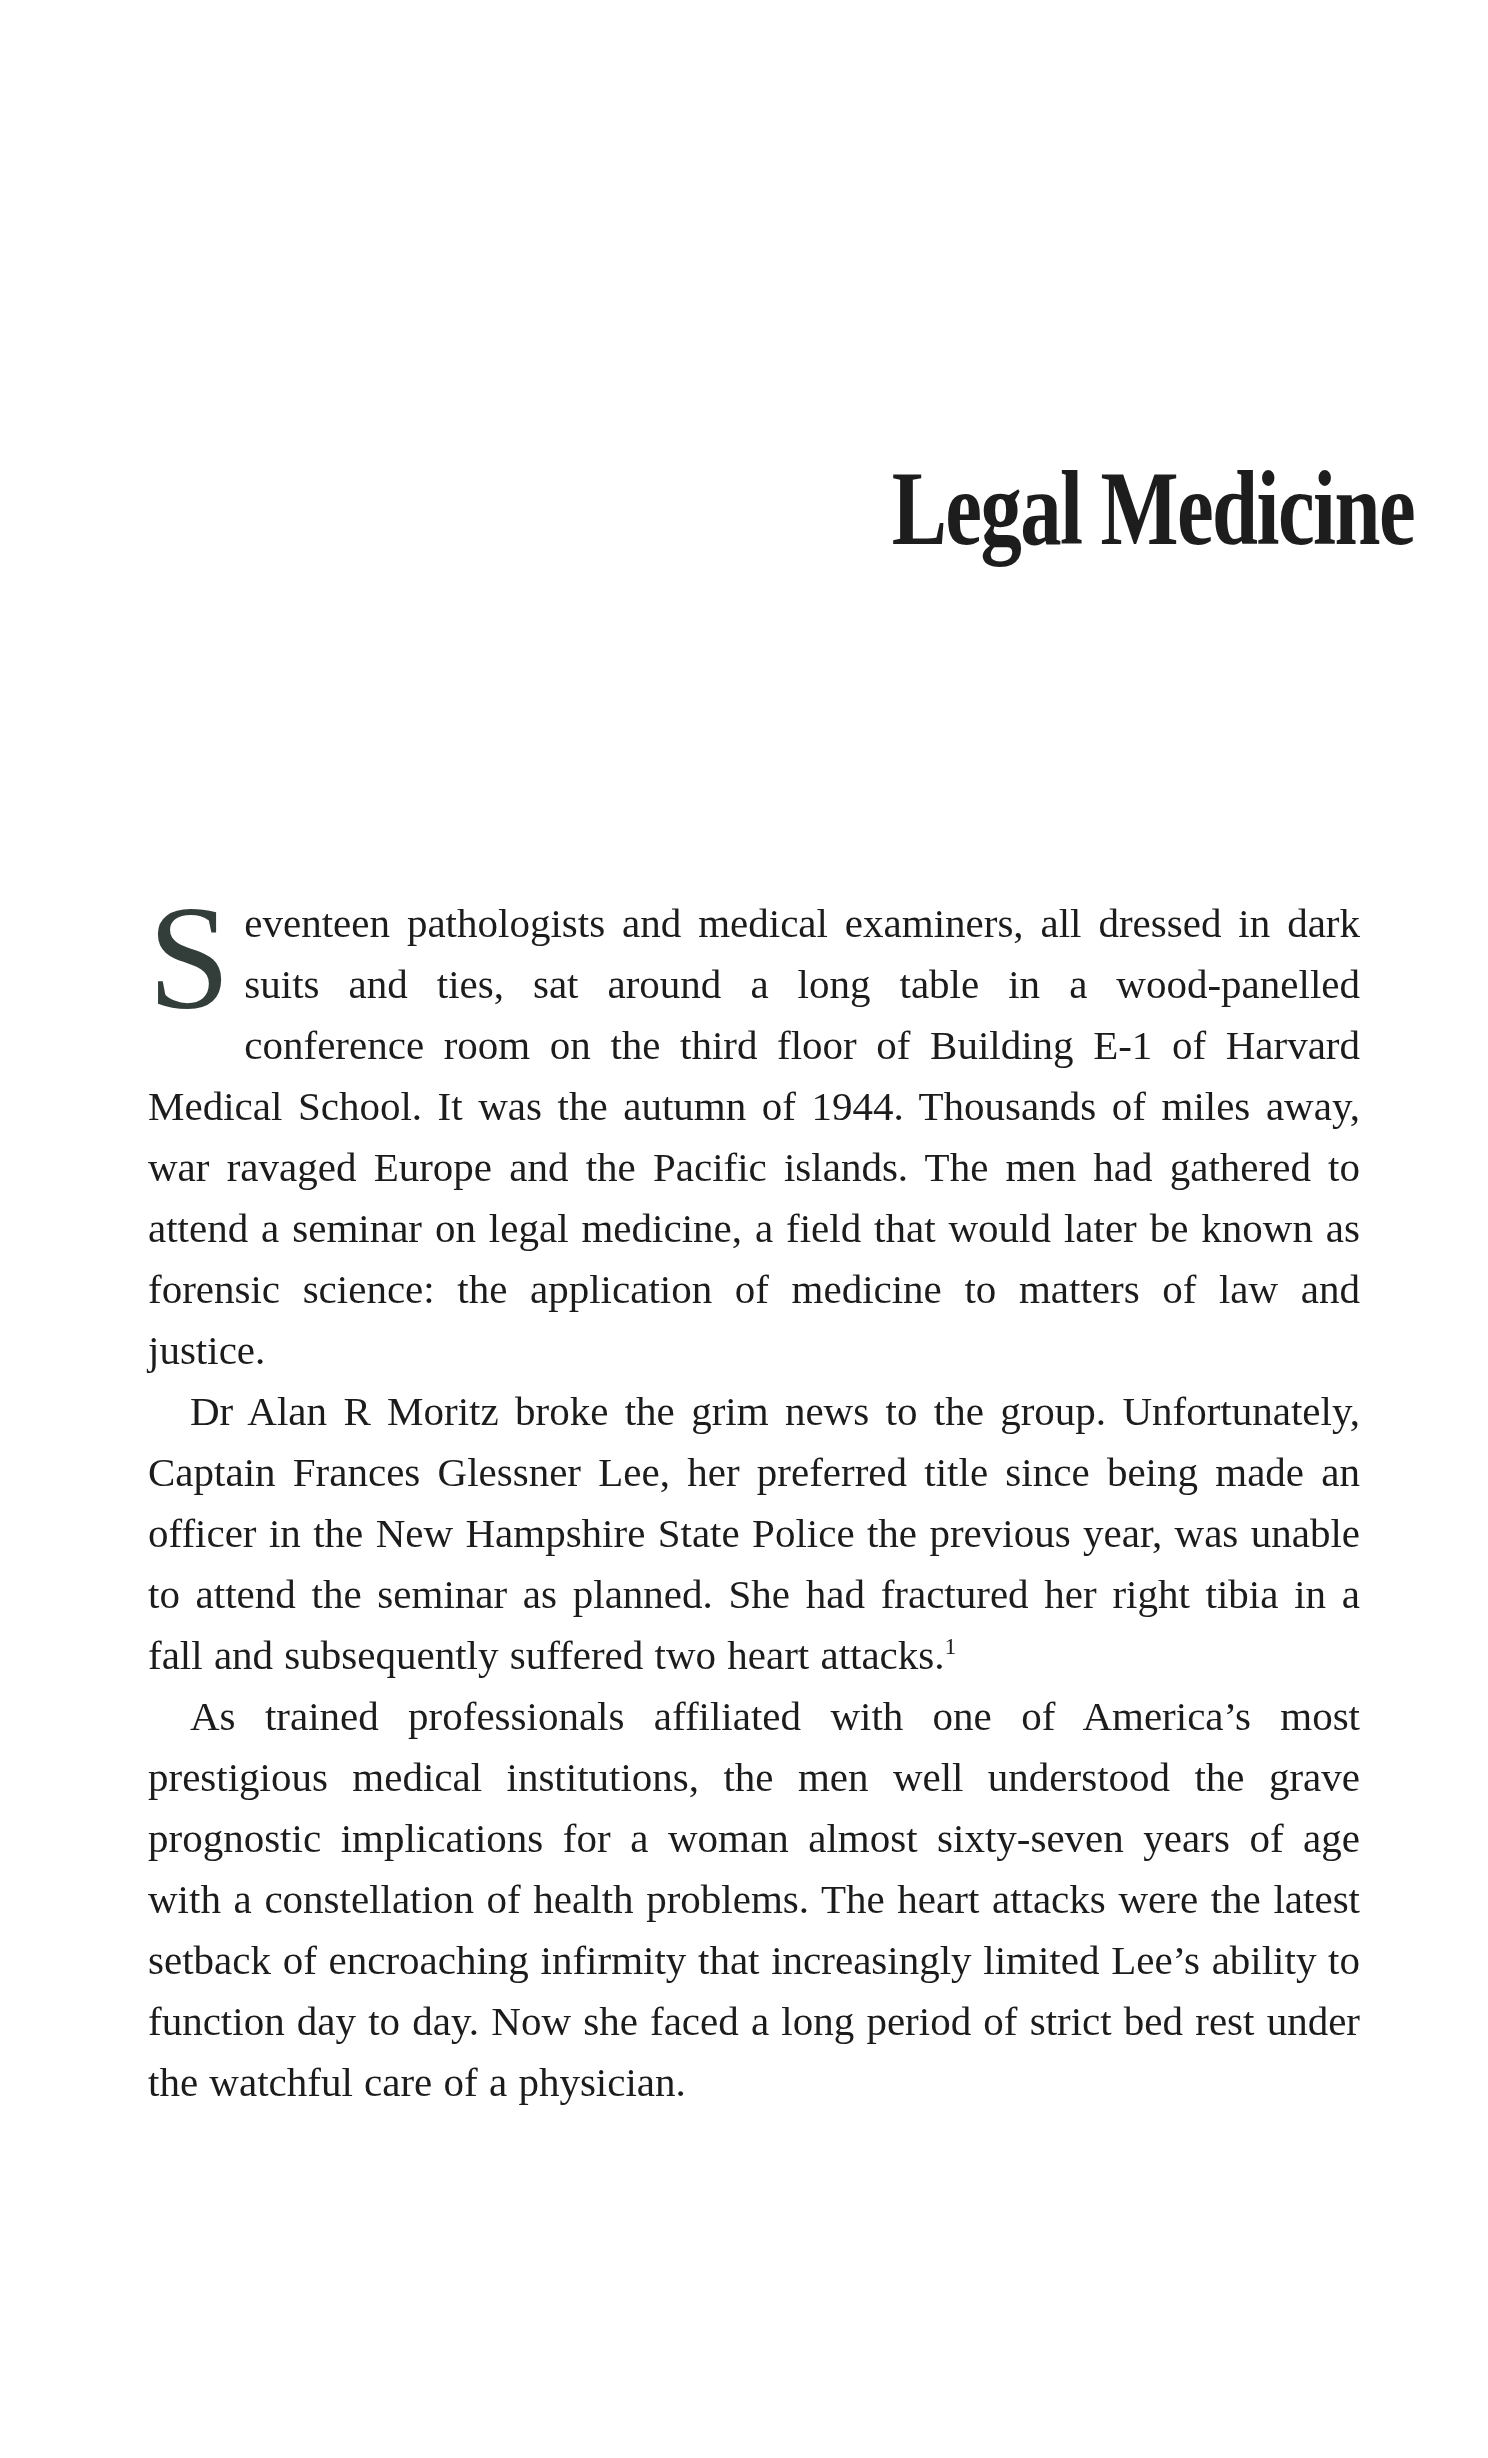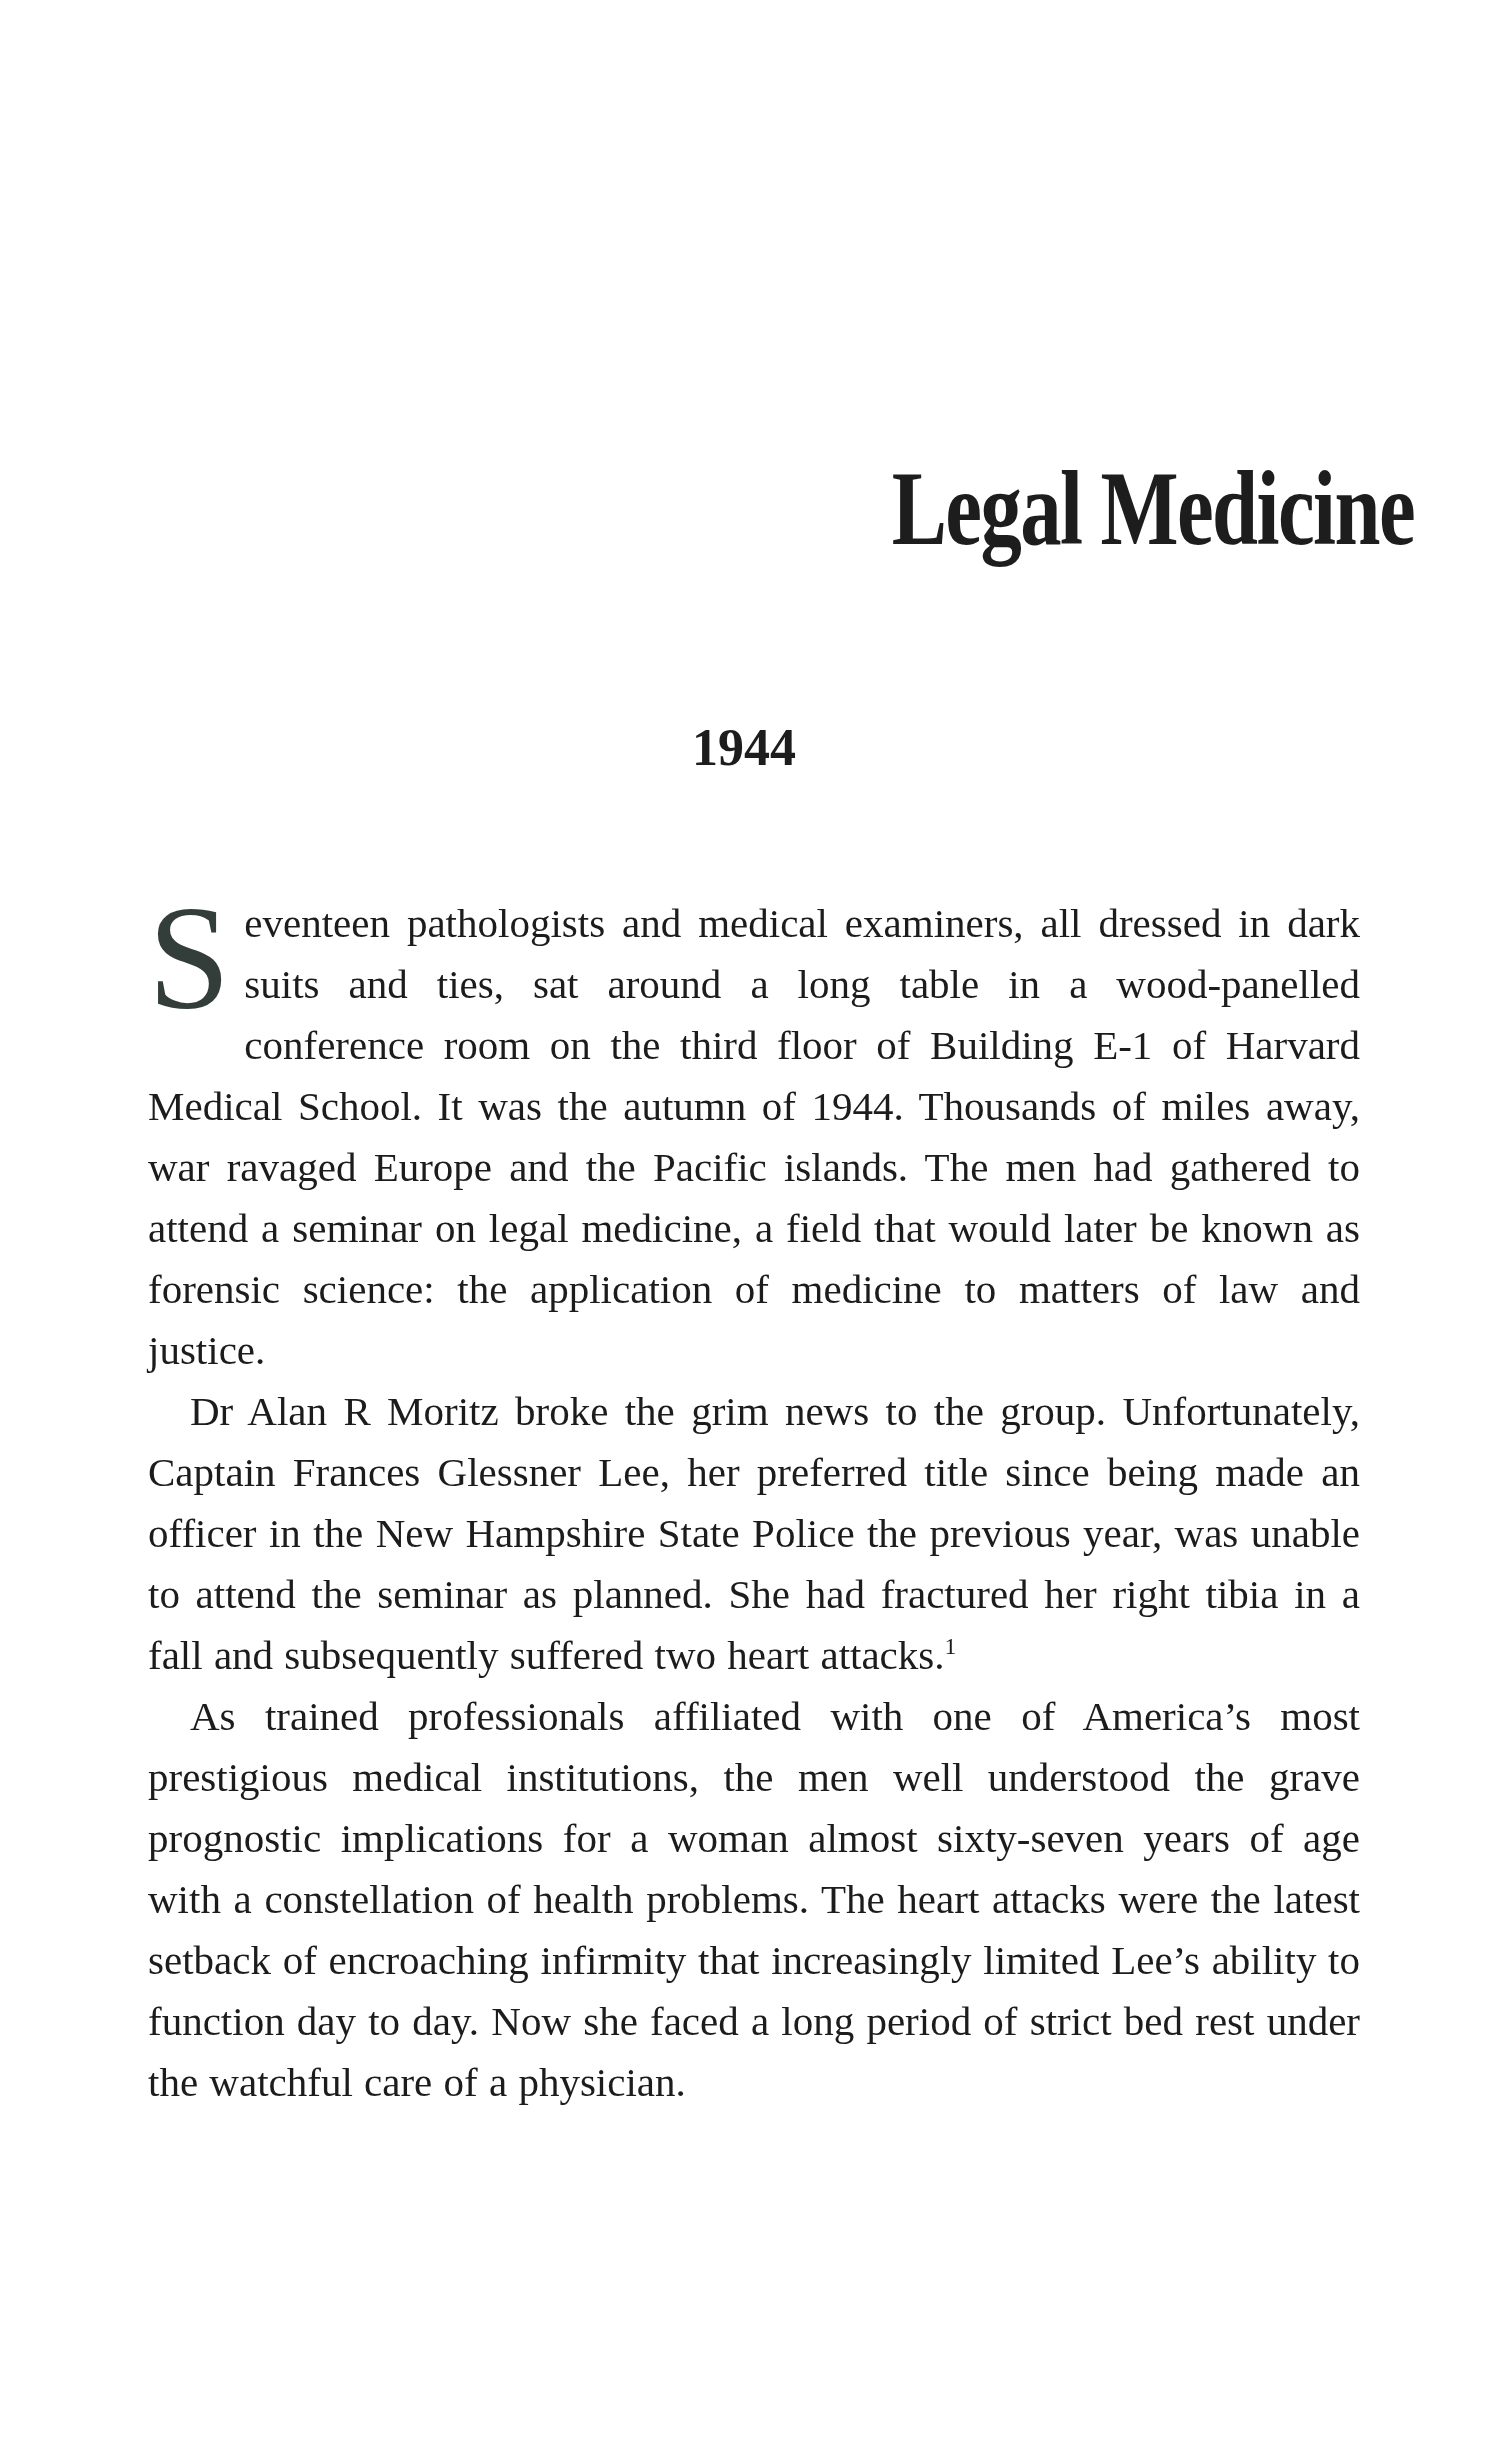--- a/index.html
+++ b/index.html
@@ -91,21 +91,20 @@
 </head>
 <body>
 
 <div class="page">
 
 
   <h1 class="title">
     <span class="title-inner">Legal Medicine</span>
   </h1>
 
-  <div class="year">1944</div>
 
   <div class="body-text">
 
     <p class="para"><span class="dropcap">S</span><span>eventeen pathologists and medical examiners, all dressed in dark suits and ties, sat around a long table in a wood-panelled conference room on the third floor of Building E-1 of Harvard Medical School. It was the autumn of 1944. Thousands of miles away, war ravaged Europe and the Pacific islands. The men had gathered to attend a seminar on legal medicine, a field that would later be known as forensic science: the application of medicine to matters of law and justice.</span></p>
 
     <p class="para indent"><span>Dr Alan R Moritz broke the grim news to the group. Unfortunately, Captain Frances Glessner Lee, her preferred title since being made an officer in the New Hampshire State Police the previous year, was unable to attend the seminar as planned. She had fractured her right tibia in a fall and subsequently suffered two heart attacks.</span><sup class="fn">1</sup></p>
 
     <p class="para indent"><span>As trained professionals affiliated with one of America’s most prestigious medical institutions, the men well understood the grave prognostic implications for a woman almost sixty-seven years of age with a constellation of health problems. The heart attacks were the latest setback of encroaching infirmity that increasingly limited Lee’s ability to function day to day. Now she faced a long period of strict bed rest under the watchful care of a physician.</span></p>
 
   </div>

